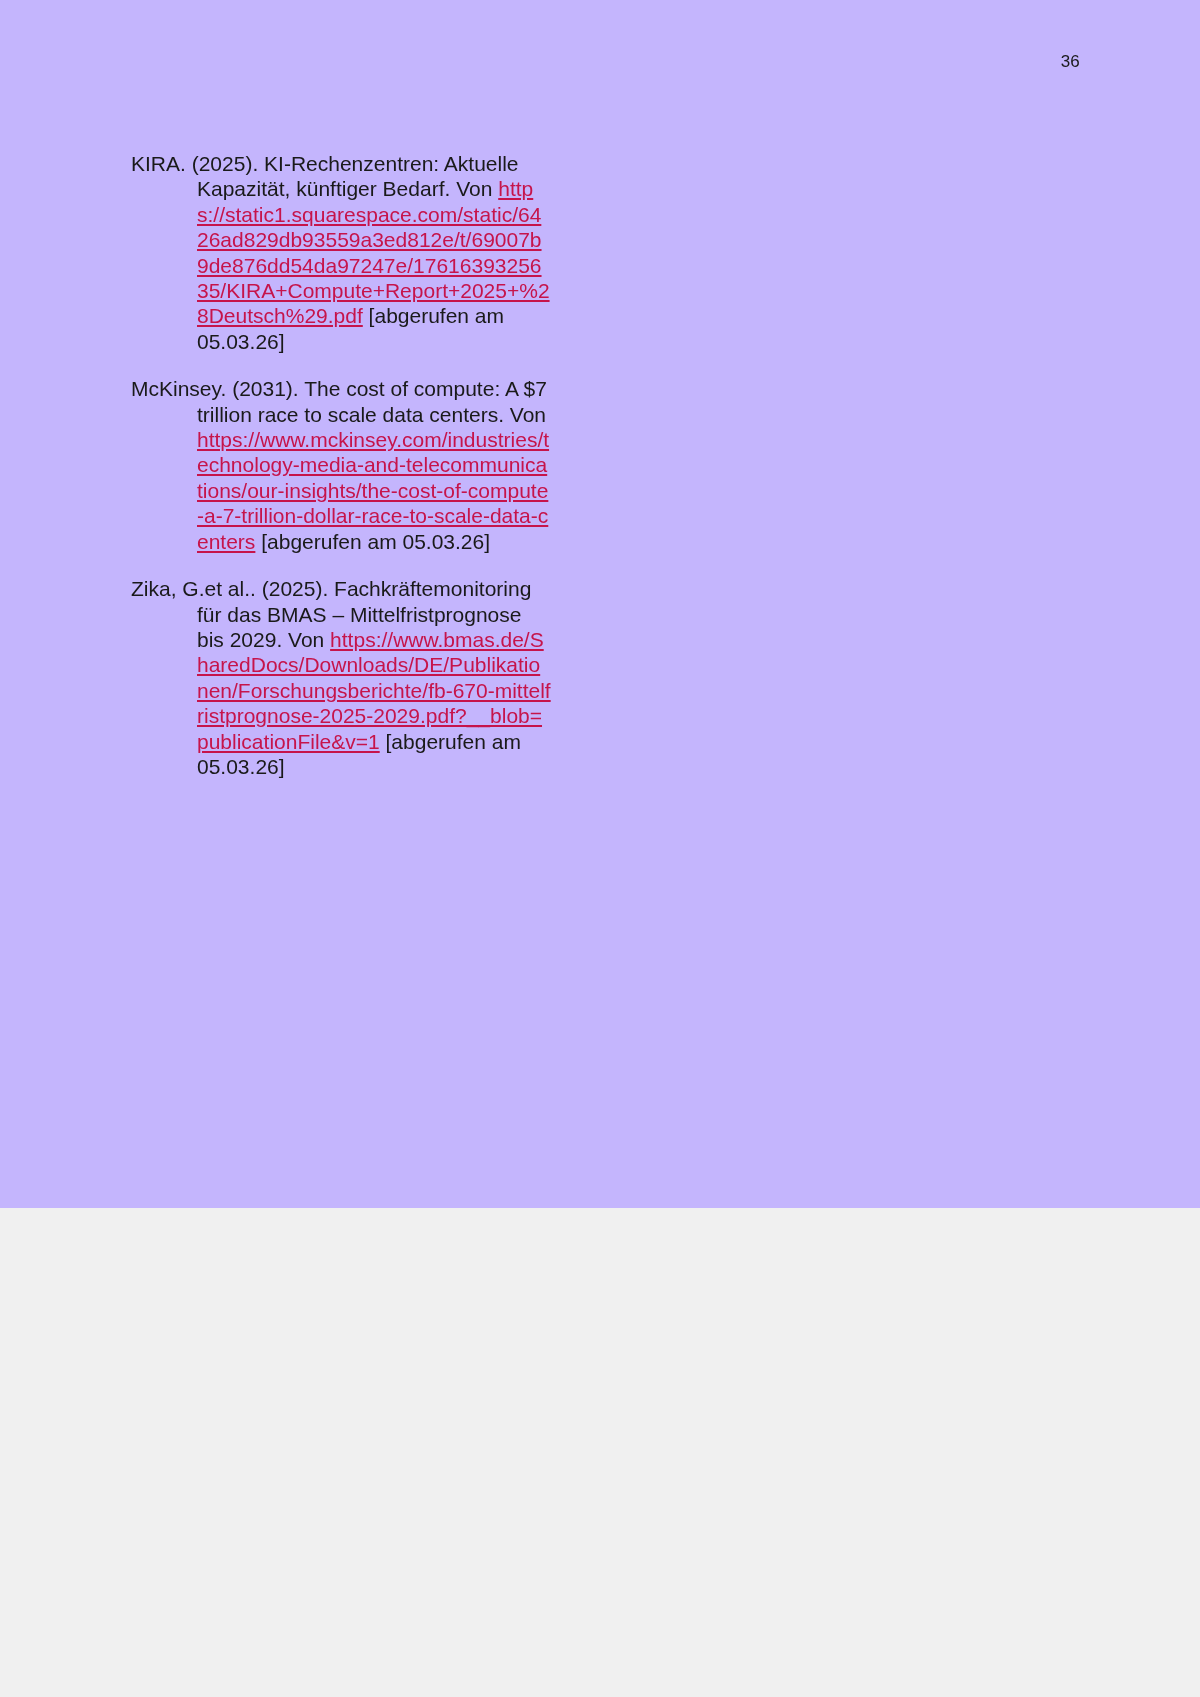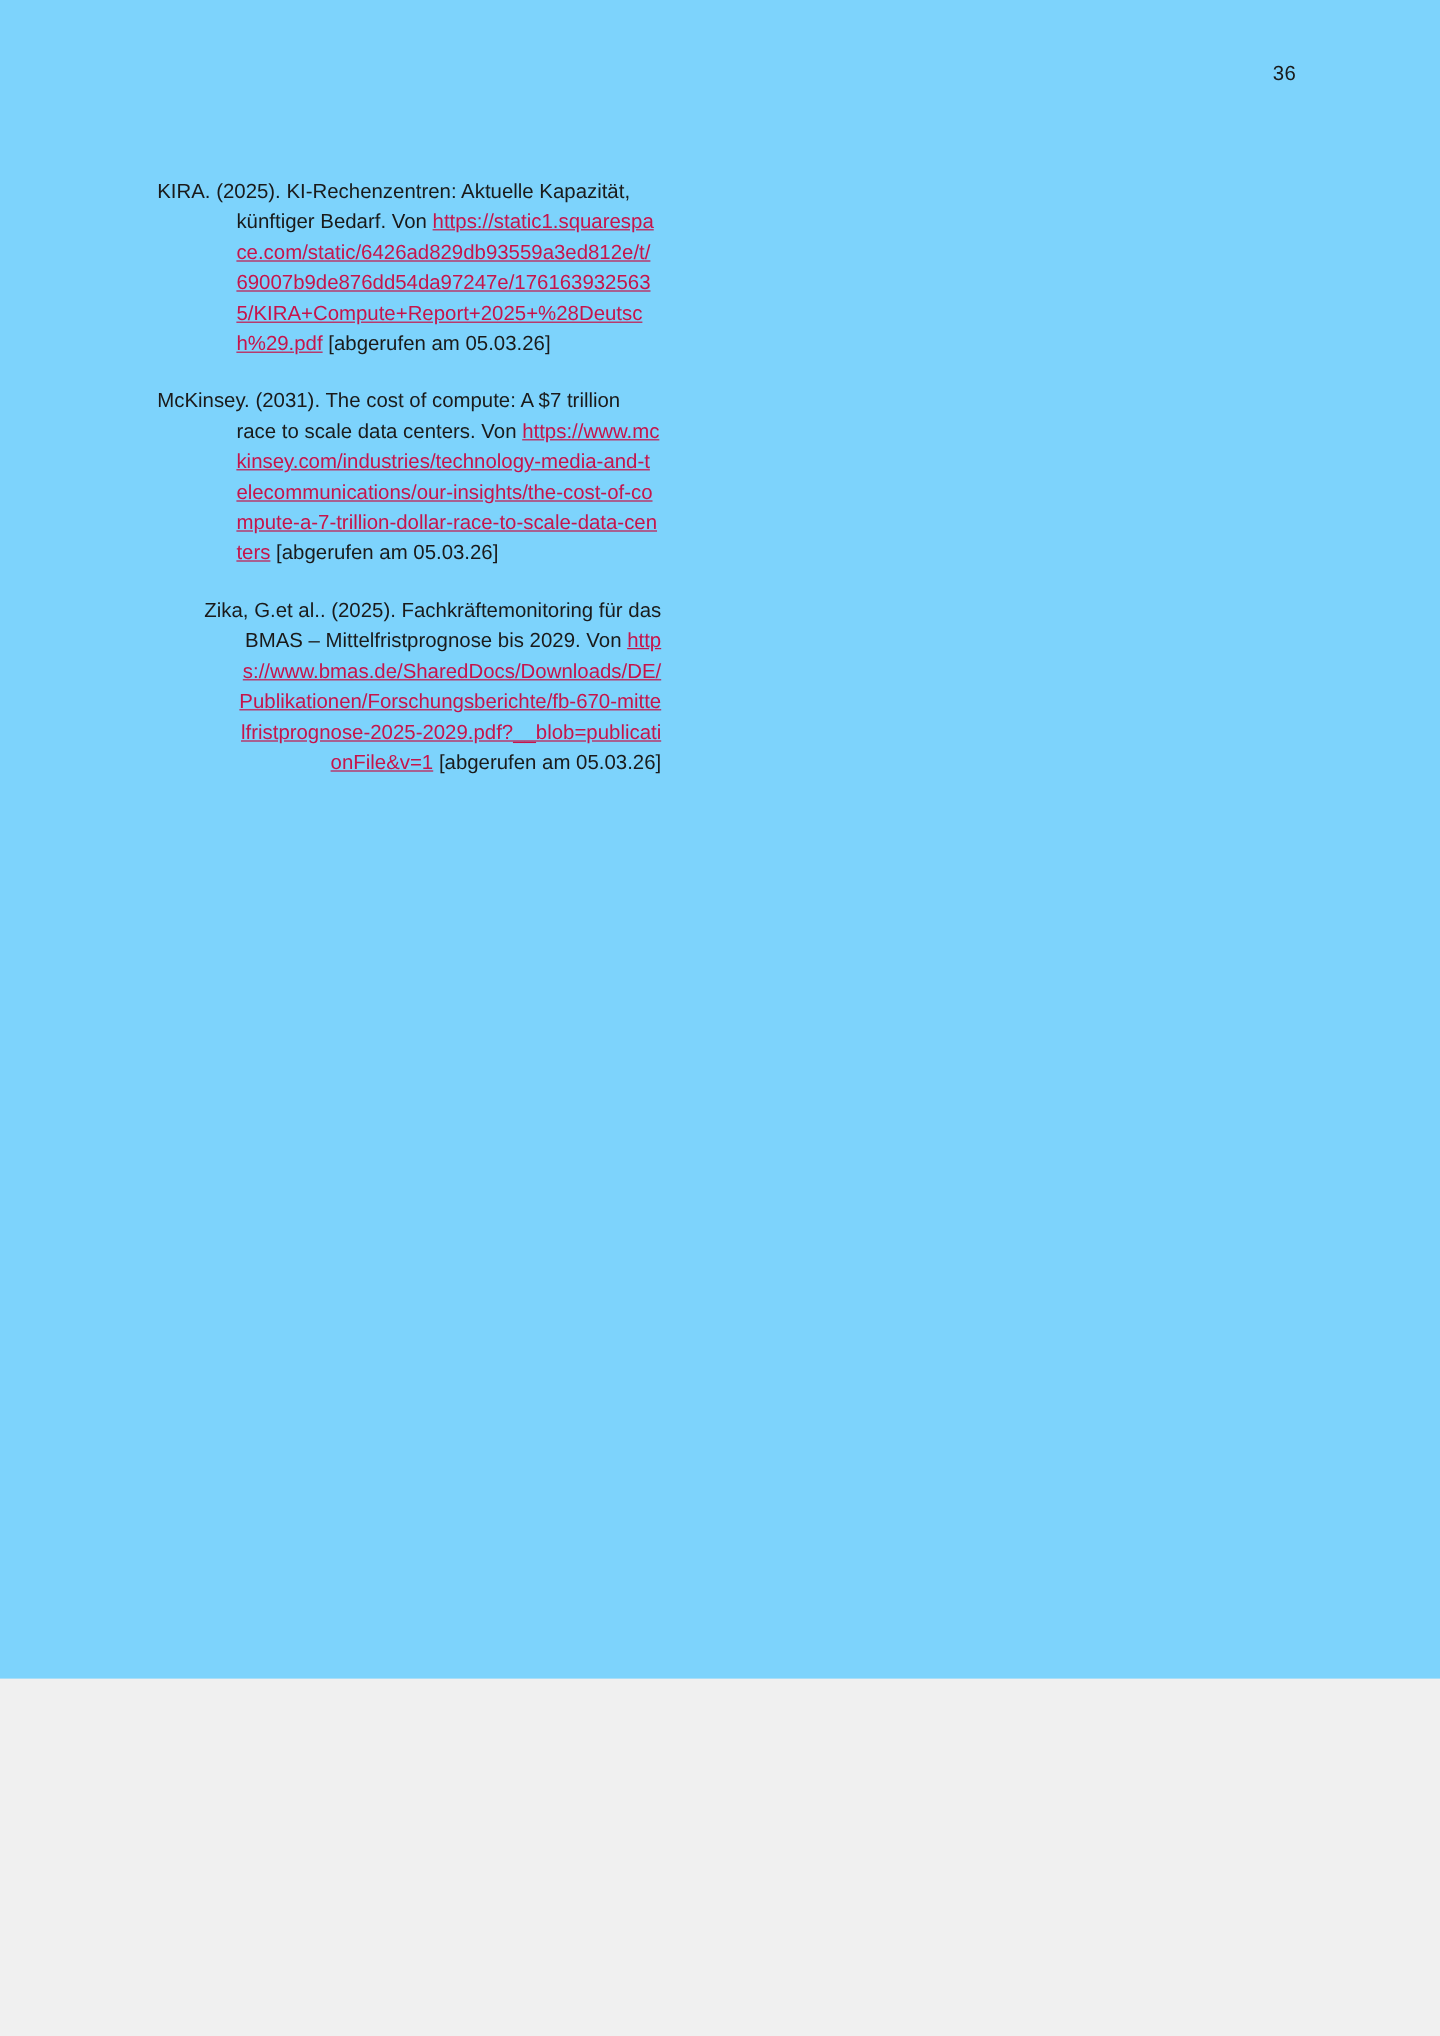--- a/index.html
+++ b/index.html
@@ -3,54 +3,53 @@
 <meta charset="utf-8">
 <style>
   html, body {
     margin: 0;
     padding: 0;
     background: #f0f0f0;
   }
   .page {
     position: relative;
     width: 1200px;
-    height: 1399px;
-    background: #7dd3fc;
+    height: 1208px;
+    background: #c4b5fd;
     box-sizing: border-box;
     font-family: "Liberation Serif", serif;
     overflow: hidden;
   }
   .page-number {
     position: absolute;
     top: 52px;
     right: 120px;
     font-family: "Liberation Sans", sans-serif;
     font-size: 17px;
     color: #1a1a1a;
     letter-spacing: 0.2px;
   }
   .references {
     position: absolute;
     top: 130px;
     left: 131px;
     width: 420px;
     font-family: "Liberation Sans", sans-serif;
-    font-size: 17px;
+    font-size: 21px;
     line-height: 25.4px;
     color: #1a1a1a;
   }
   .ref-entry {
     margin-bottom: 22px;
     padding-left: 66px;
     text-indent: -66px;
     word-break: break-word;
   }
   .ref-entry:last-child {
     margin-bottom: 0;
-    text-align: right;
   }
   .link {
     color: #c6144b;
   }
   .url-break {
     
     word-break: break-all;
   }
 </style>
 </head>

